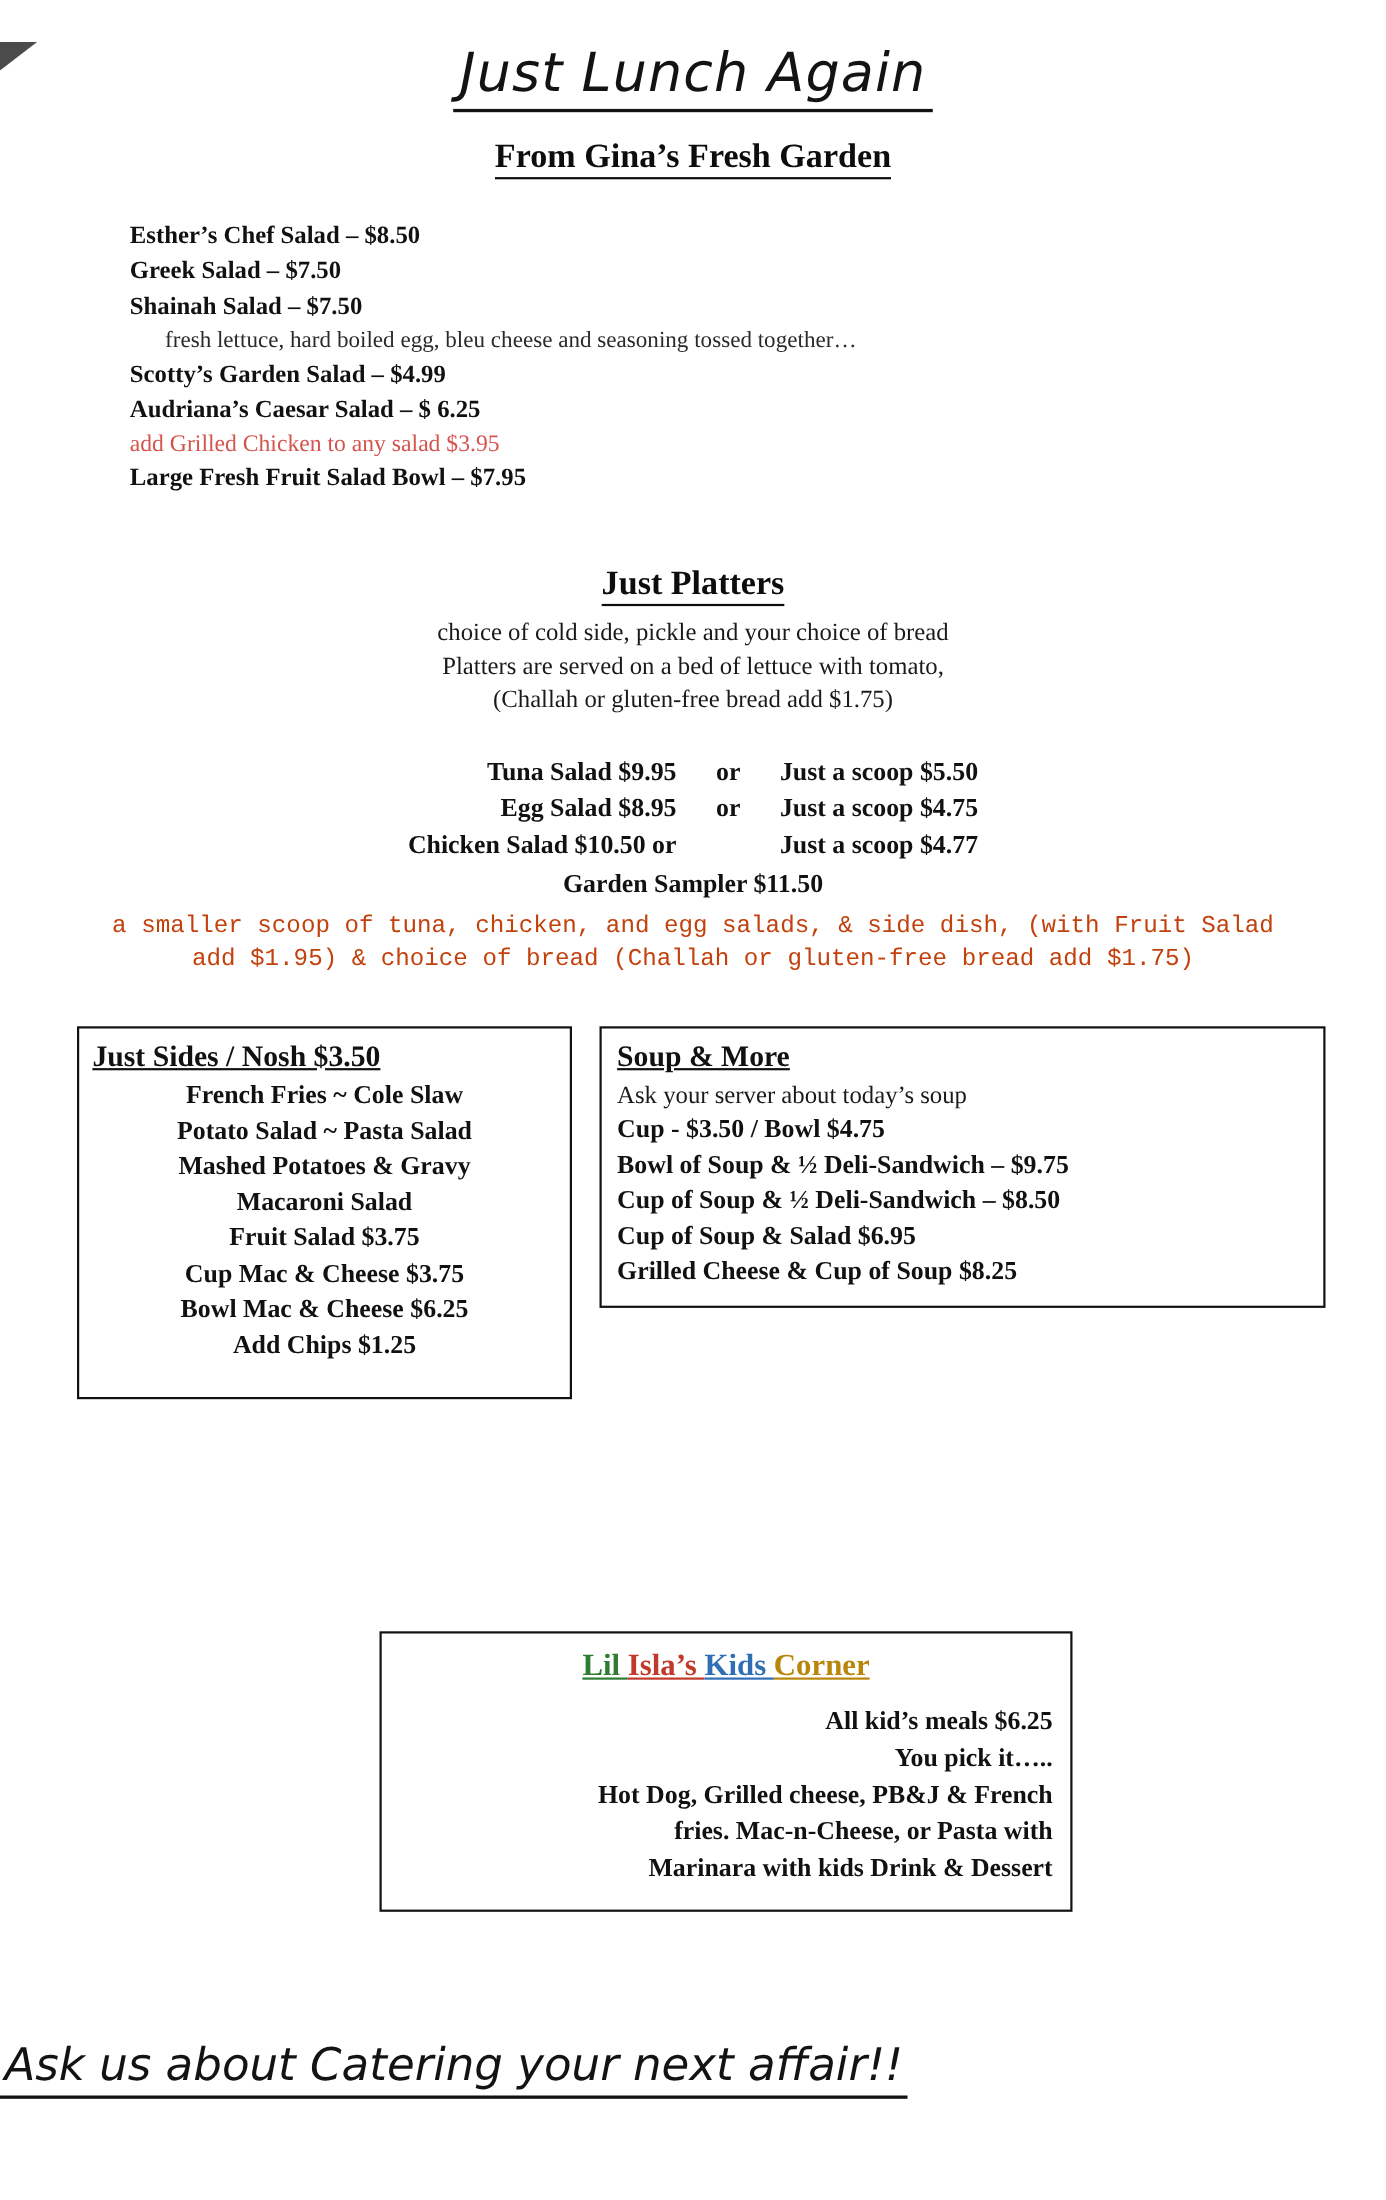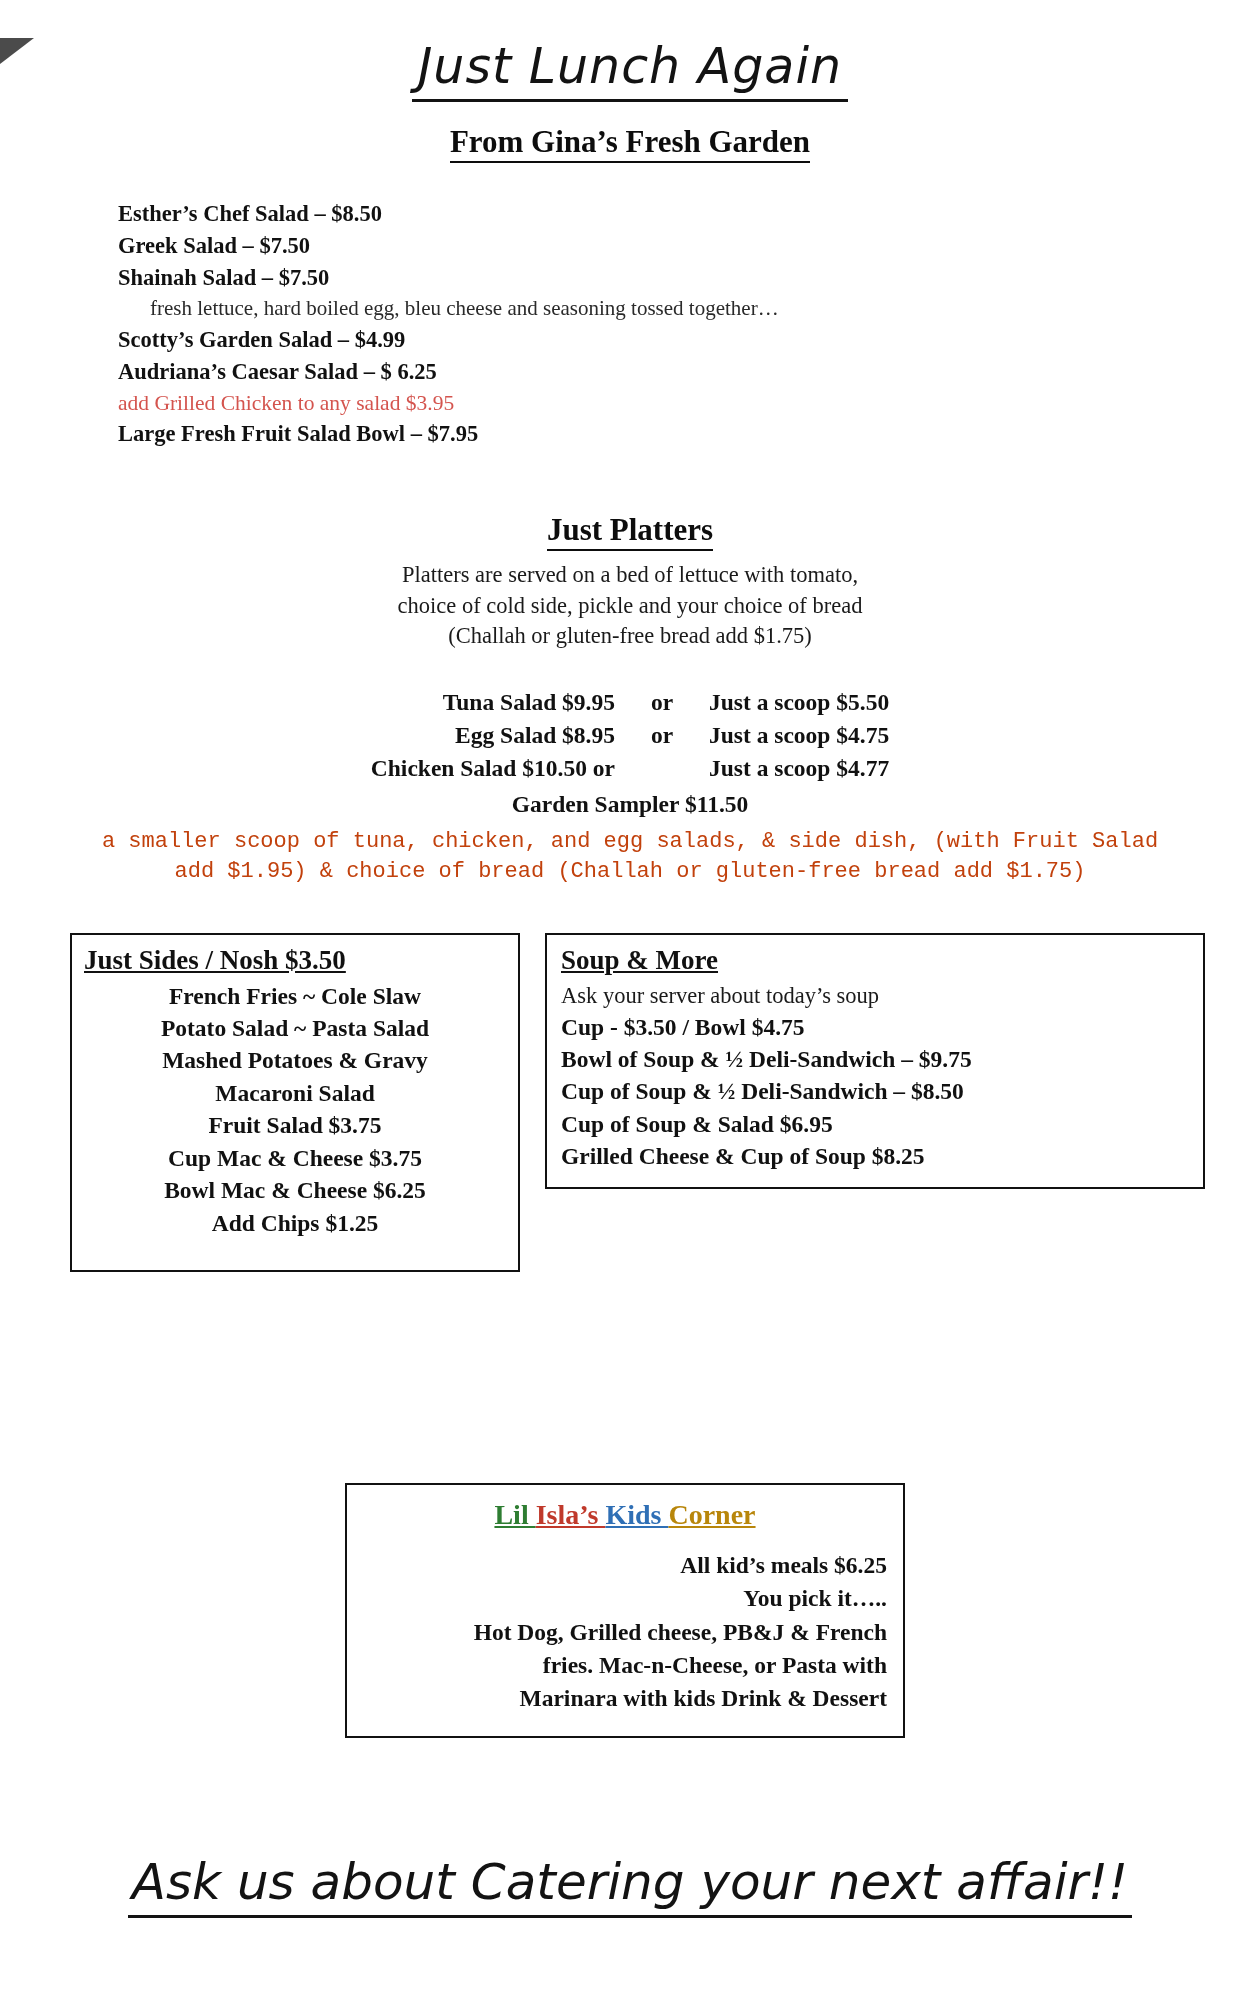--- a/index.html
+++ b/index.html
@@ -172,21 +172,21 @@
   .soup-list {
     font-weight: bold;
     font-size: 23.5px;
     line-height: 1.38;
   }
 
   .kids-box {
     position: absolute;
     left: 345px;
     top: 1445px;
-    width: 560px;
+    width: 630px;
     border: 2px solid #111;
     box-sizing: border-box;
     padding: 14px 16px 20px 16px;
     text-align: center;
   }
   .kids-title {
     font-size: 28px;
     font-weight: bold;
     margin-bottom: 18px;
   }
@@ -201,24 +201,23 @@
     font-size: 23.5px;
     line-height: 1.42;
     text-align: right;
   }
 
   .footer-script {
     position: absolute;
     left: 0;
     right: 0;
     top: 1815px;
-    text-align: center;
     font-family: "DejaVu Sans", sans-serif;
     font-style: italic;
-    font-size: 50px;
+    font-size: 41px;
     color: #131313;
   }
   .footer-script span {
     border-bottom: 3px solid #131313;
     padding: 0 4px 4px 4px;
     display: inline-block;
   }
 </style>
 </head>
 <body>
@@ -244,22 +243,22 @@
     <div>Audriana’s Caesar Salad – $ 6.25</div>
     <div class="red-note">add Grilled Chicken to any salad $3.95</div>
     <div>Large Fresh Fruit Salad Bowl – $7.95</div>
   </div>
 
   <div class="platters">
     <div class="section-head">
       <span>Just Platters</span>
     </div>
     <div class="platters-intro">
+      <div>choice of cold side, pickle and your choice of bread</div>
       <div>Platters are served on a bed of lettuce with tomato,</div>
-      <div>choice of cold side, pickle and your choice of bread</div>
       <div>(Challah or gluten-free bread add $1.75)</div>
     </div>
 
     <div class="platter-rows">
       <table>
         <tbody>
             <tr>
           <td class="c1">Tuna Salad $9.95</td>
           <td class="c2">or</td>
           <td class="c3">Just a scoop $5.50</td>

